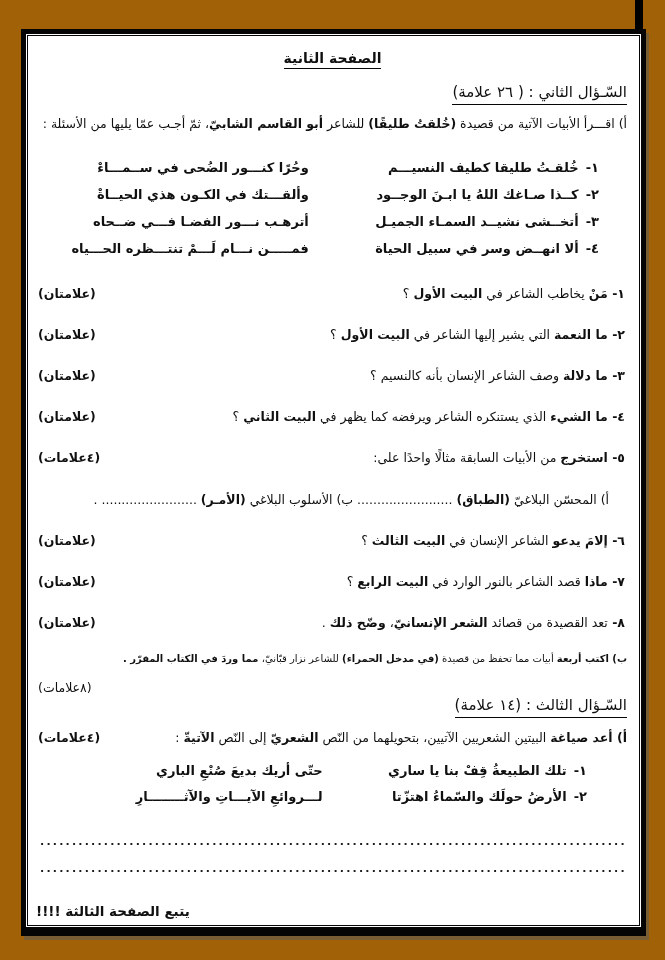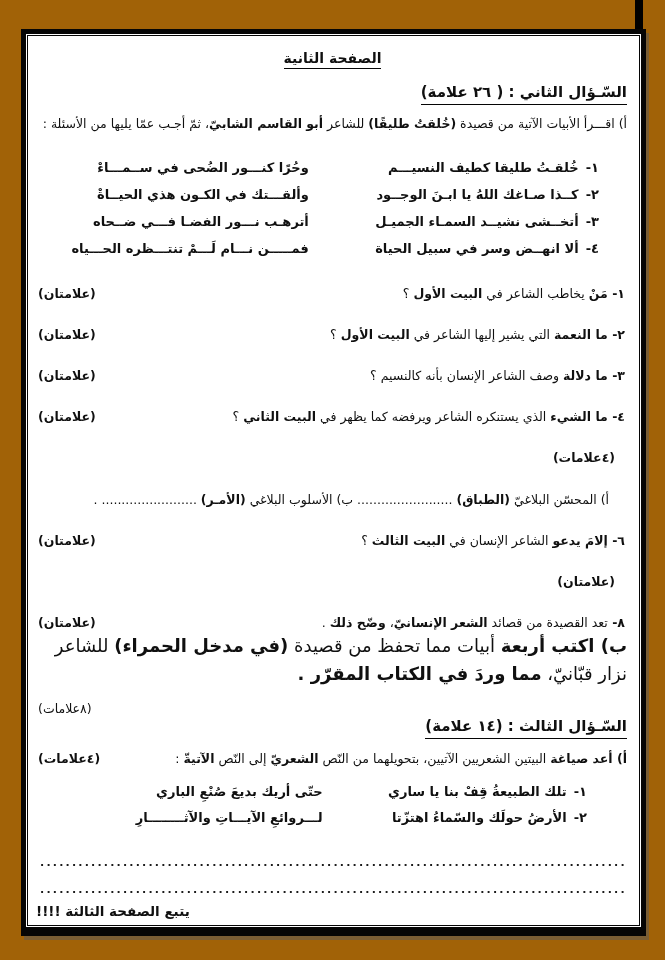--- a/index.html
+++ b/index.html
@@ -19,41 +19,41 @@
   .frame-inner { position:absolute; inset:1px; border:1px solid #050505; }
   .content { position:absolute; inset:0; padding:12px 14px 8px 12px; }
 
   .page-title { text-align:center; margin-top:2px; }
   .page-title span {
     display:inline-block; font-size:14px; font-weight:700;
     border-bottom:1.6px solid #050505; padding-bottom:2px;
   }
   .section-heading { margin-top:13px; }
   .section-heading span {
-    display:inline-block; font-size:15px; font-weight:700;
+    display:inline-block; font-size:15px; font-weight:400;
     border-bottom:1.8px solid #050505; padding-bottom:3px; letter-spacing:.2px;
   }
   .intro-line { margin-top:9px; font-size:12.5px; line-height:20px; }
   .b { font-weight:700; }
 
   .poem { margin:20px 28px 0 34px; }
   .poem-row {
     display:grid; grid-template-columns:1.1fr .95fr; column-gap:16px;
     font-weight:700; font-size:13px; line-height:27px;
   }
   .hemistich-1, .hemistich-2 { white-space:nowrap; overflow:hidden; }
   .verse-num { margin-left:7px; }
 
   .questions { margin:14px 2px 0 0; }
   .q-row { display:flex; align-items:baseline; margin-top:22px; font-size:12.5px; line-height:19px; }
   .q-text { flex:1; }
   .q-marks { font-weight:700; white-space:nowrap; margin-right:10px; font-size:12.5px; }
   .q-subrow { margin-top:23px; padding-right:16px; font-size:12.5px; line-height:19px; }
 
-  .part-b { font-size:18px; line-height:28px; }
+  .part-b { margin-top:19px; font-size:10px; line-height:16px; }
   .marks-line { margin-top:13px; text-align:left; font-weight:400; font-size:12.5px; }
 
   .q3-heading { margin-top:0; }
   .q3a-row { display:flex; align-items:baseline; margin-top:10px; font-size:12.5px; line-height:19px; }
 
   .poem2 { margin:11px 40px 0 60px; }
   .poem2 .poem-row { grid-template-columns:1.05fr .95fr; line-height:26px; }
 
   .dotline {
     margin:25px 2px 0 2px; height:15px; overflow:hidden; white-space:nowrap;
@@ -118,28 +118,30 @@
         </div>
         <div class="q-row">
           <div class="q-text"><span class="b">٣- ما دلالة</span><span> وصف الشاعر الإنسان بأنه كالنسيم ؟</span></div>
           <div class="q-marks">(علامتان)</div>
         </div>
         <div class="q-row">
           <div class="q-text"><span class="b">٤- ما الشيء</span><span> الذي يستنكره الشاعر ويرفضه كما يظهر في </span><span class="b">البيت الثاني</span><span> ؟</span></div>
           <div class="q-marks">(علامتان)</div>
         </div>
         <div class="q-row">
+          <div class="q-text"><span class="b">٥- استخرج</span><span> من الأبيات السابقة مثالًا واحدًا على:</span></div>
           <div class="q-marks">(٤علامات)</div>
         </div>
         <div class="q-subrow"><span>أ) المحسّن البلاغيّ </span><span class="b">(الطباق)</span><span> ........................</span><span>      ب) الأسلوب البلاغي </span><span class="b">(الأمـر)</span><span> ........................ .</span></div>
         <div class="q-row">
           <div class="q-text"><span class="b">٦- إلامَ يدعو</span><span> الشاعر الإنسان في </span><span class="b">البيت الثالث</span><span> ؟</span></div>
           <div class="q-marks">(علامتان)</div>
         </div>
         <div class="q-row">
+          <div class="q-text"><span class="b">٧- ماذا</span><span> قصد الشاعر بالنور الوارد في </span><span class="b">البيت الرابع</span><span> ؟</span></div>
           <div class="q-marks">(علامتان)</div>
         </div>
         <div class="q-row">
           <div class="q-text"><span class="b">٨- </span><span>تعد القصيدة من قصائد </span><span class="b">الشعر الإنسانيّ</span><span>، </span><span class="b">وضّح ذلك</span><span> .</span></div>
           <div class="q-marks">(علامتان)</div>
         </div>
       </div>
 
       <div class="part-b"><span class="b">ب) </span><span class="b">اكتب أربعة</span><span> أبيات مما تحفظ من قصيدة </span><span class="b">(في مدخل الحمراء)</span><span> للشاعر نزار قبّانيّ، </span><span class="b">مما وردَ في الكتاب المقرّر .</span></div>
       <div class="marks-line">(٨علامات)</div>

